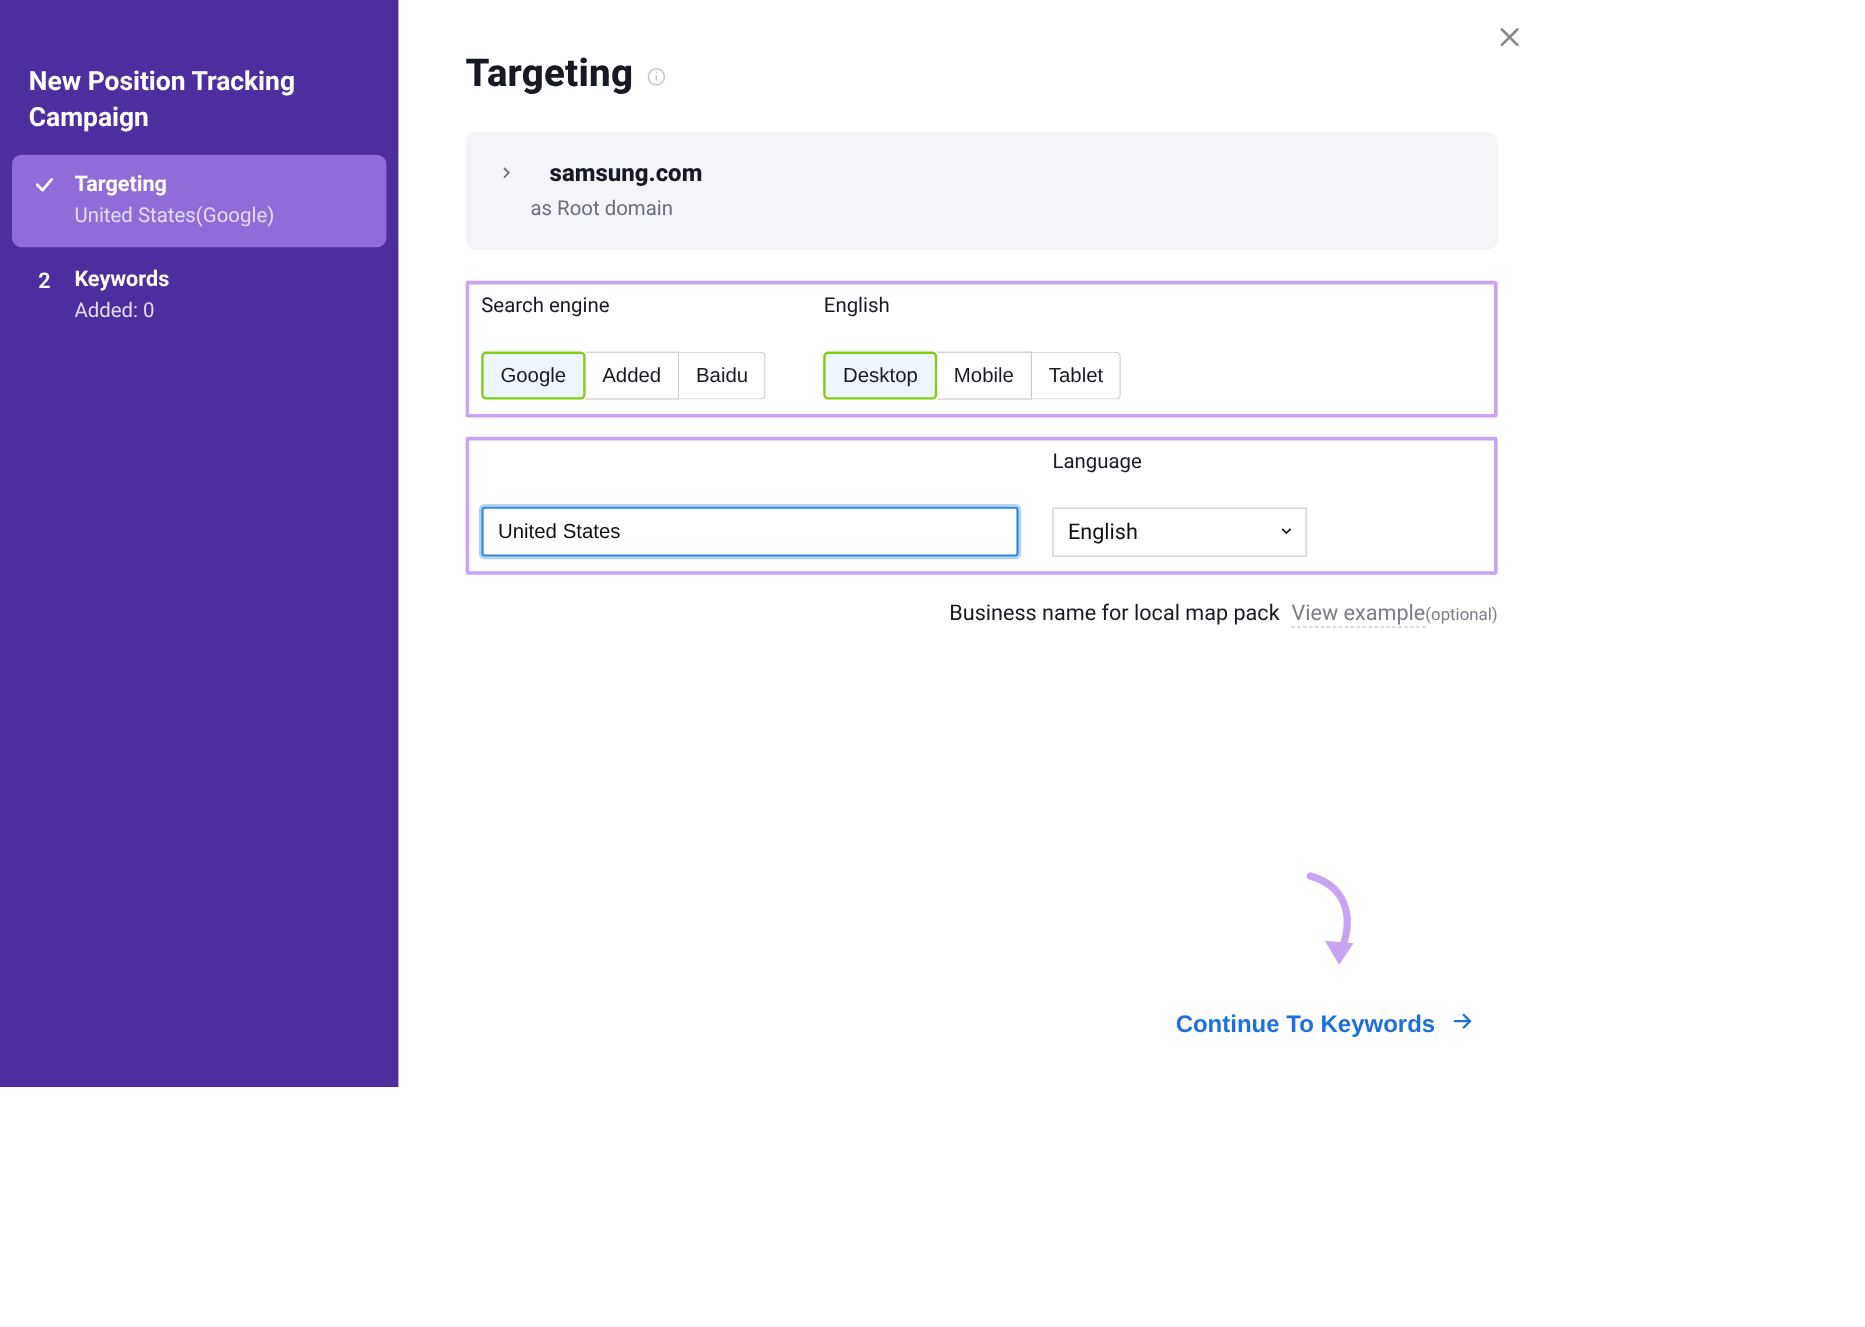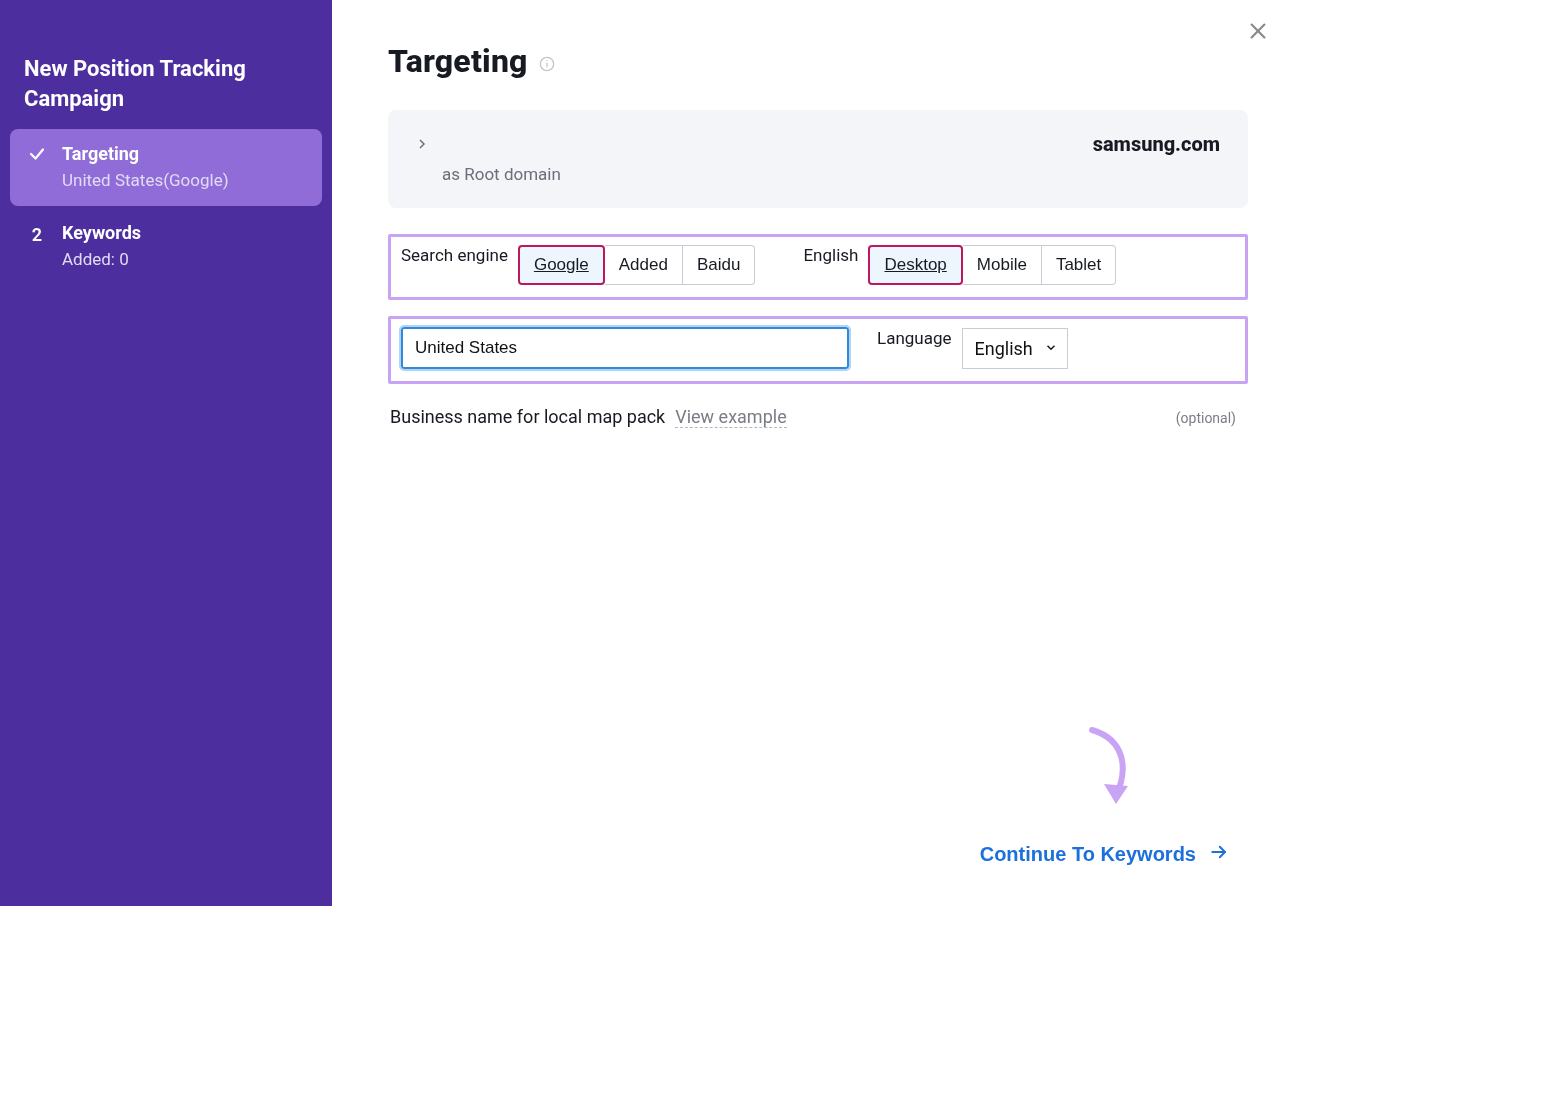--- a/index.html
+++ b/index.html
@@ -21,47 +21,47 @@
   .main { flex: 1; position: relative; padding: 42px 46px 40px 56px; }
   .close-btn { position: absolute; top: 18px; right: 22px; width: 28px; height: 28px; display:flex; align-items:center; justify-content:center; border:none; background:none; cursor:pointer; color:#8a8a8a; }
   .close-btn svg { width: 22px; height: 22px; }
 
   .page-title-row { display:flex; align-items: baseline; gap: 10px; margin-bottom: 30px; }
   .page-title { font-size: 32px; font-weight: 800; letter-spacing: 0.2px; color:#171A22; }
   .info-icon { display:inline-flex; width:18px; height:18px; align-items:center; justify-content:center; }
   .info-icon svg { width: 16px; height: 16px; }
 
   .domain-card { background:#F4F5F9; border-radius:8px; padding: 22px 28px 24px 28px; margin-bottom: 26px; }
-  .domain-top { display:flex; align-items:center; gap: 0; justify-content: space-between; }
+  .domain-top { display:flex; align-items:center; gap: 30px; }
   .chevron { color:#6b6f7a; }
   .chevron svg { width: 12px; height: 12px; display:block; }
   .domain-name { font-size: 20px; font-weight: 800; color:#171A22; }
   .domain-sub { font-size: 17px; color:#6b6f7a; margin-top: 8px; padding-left: 26px; }
 
   .hl-box { border: 3px solid #C9A3F4; border-radius: 2px; padding: 8px 10px 12px 10px; margin-bottom: 16px; }
   .row1 .groups { display:flex; gap: 48px; }
-  .group { display:flex; flex-direction:row; gap:10px; }
+  .group { display:flex; flex-direction:column; gap:28px; }
   .group-label { font-size: 17px; color:#171A22; }
   .seg { display:flex; }
   .seg-btn { font-size: 17px; padding: 8px 14px; background:#fff; border:1px solid #c9ccd4; color:#171A22; cursor:pointer; }
   .seg-btn + .seg-btn { border-left: none; }
   .seg-btn:first-child { border-top-left-radius:4px; border-bottom-left-radius:4px; }
   .seg-btn:last-child  { border-top-right-radius:4px; border-bottom-right-radius:4px; }
-  .seg-btn.selected { background:#ECF6FC; border:2px solid #be185d; position:relative; z-index:1; border-radius:4px;text-decoration:underline; }
+  .seg-btn.selected { background:#ECF6FC; border:2px solid #84cc16; position:relative; z-index:1; border-radius:4px; }
 
   .row2 .groups { display:flex; gap: 28px; align-items:flex-end; }
   .loc-group { flex: 0 0 448px; }
   .lang-group { flex: 0 0 212px; }
   .text-input { width:100%; font-size:17px; padding: 9px 12px; border:2px solid #2F88D9; outline: 2px solid #AFD4F4; outline-offset: 0; border-radius:3px; background:#fff; color:#111; }
   .select-wrap { position:relative; }
   .select-box { width:100%; font-size:18px; padding: 9px 34px 9px 12px; border:1px solid #c9ccd4; border-radius:0; background:#fff; color:#111; cursor:pointer; display:flex; align-items:center; }
   .select-caret { position:absolute; right:10px; top:50%; transform:translateY(-50%); pointer-events:none; }
   .select-caret svg { width:14px; height:14px; }
 
-  .biz-row { display:flex; align-items:baseline; justify-content:space-between; margin: 22px 12px 10px 2px; }
+  .biz-row { display:flex; align-items:baseline; justify-content:flex-end; margin: 22px 0 10px 2px; }
   .biz-label { font-size: 18px; color:#171A22; }
   .view-example { font-size: 18px; color:#7a7d85; border-bottom: 1px dashed #b3b6bd; cursor:pointer; margin-left: 6px; }
   .optional { font-size: 14px; color:#7a7d85; }
   .biz-input { width:100%; font-size:17px; padding: 10px 12px; border:1px solid #c9ccd4; border-radius:4px; color:#111; }
   .biz-input::placeholder { color:#8b8f98; }
 
   .continue-wrap { position:absolute; right:64px; bottom:40px; }
   .continue-btn { display:flex; align-items:center; gap:12px; background:none; border:none; color:#1B6FDE; font-size:20px; font-weight:700; cursor:pointer; }
   .continue-btn svg { width:22px; height:18px; }
 

